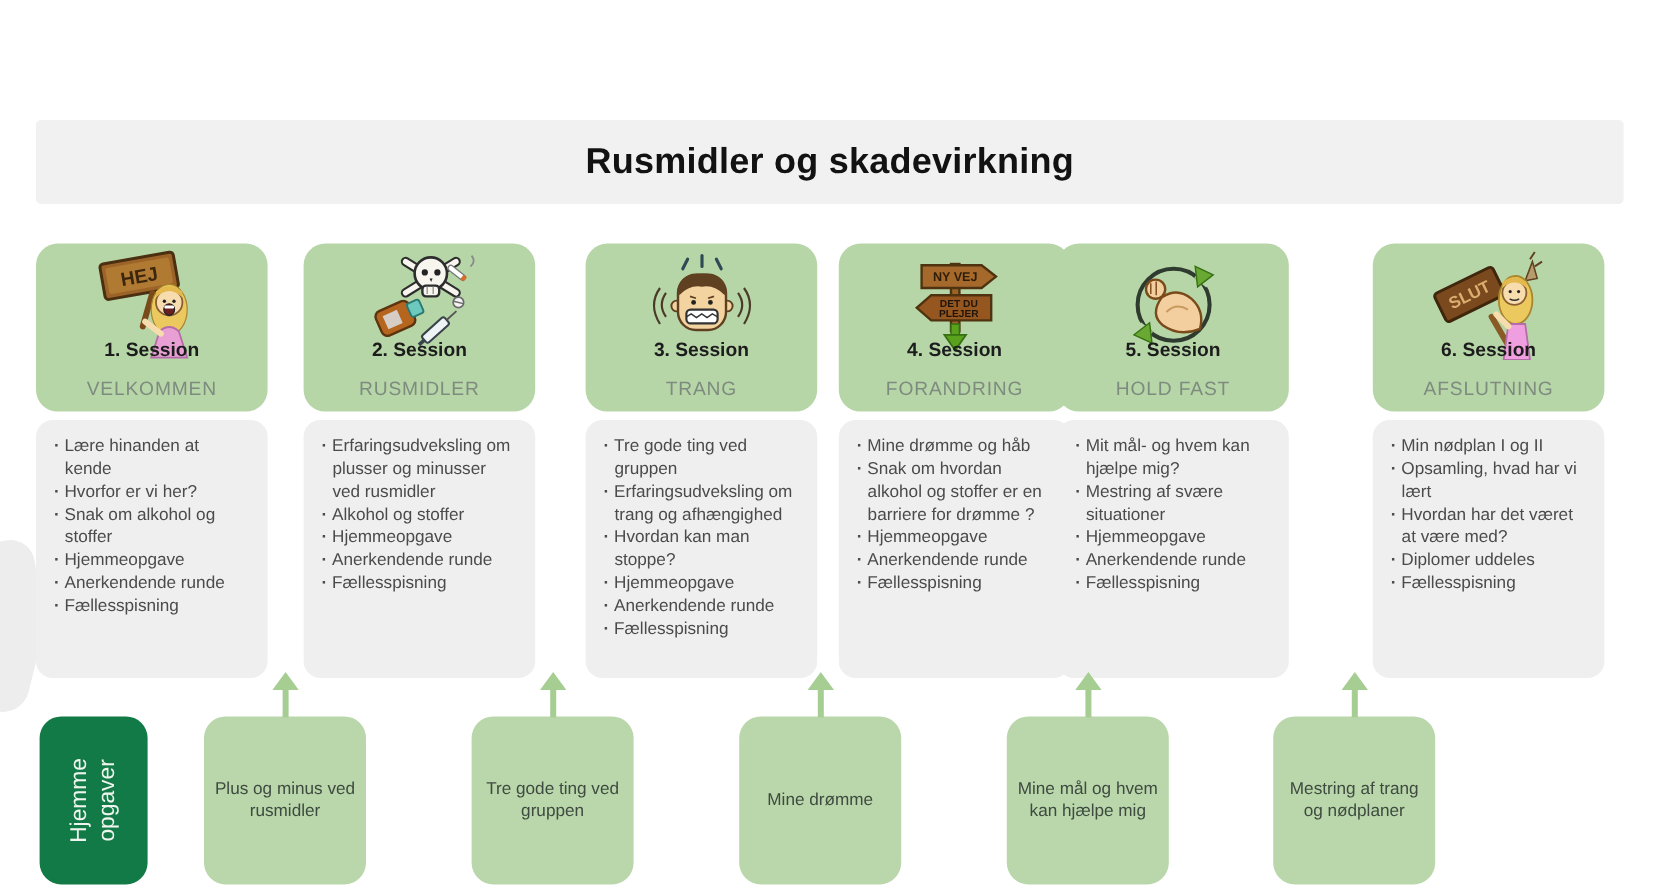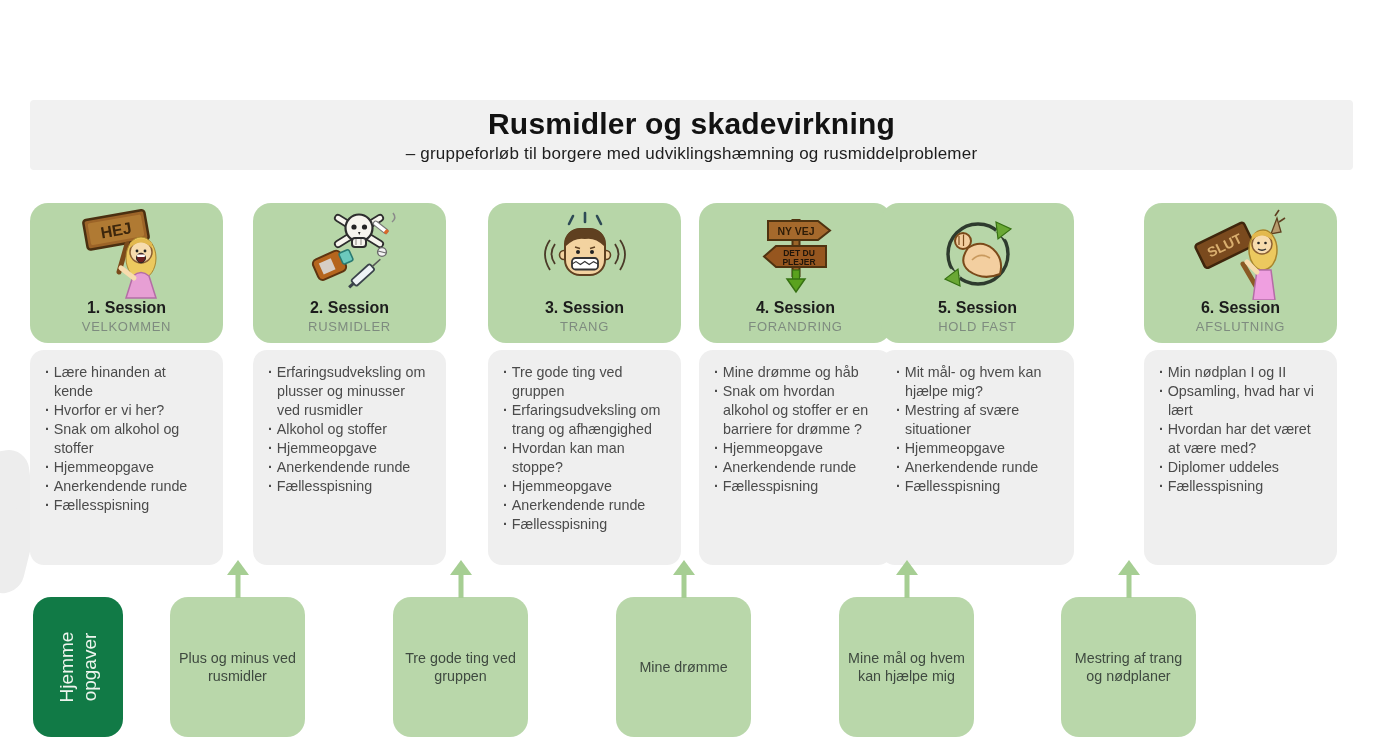--- a/index.html
+++ b/index.html
@@ -15,21 +15,21 @@
           border-radius:4px;display:flex;flex-direction:column;align-items:center;justify-content:center;margin-top:10px;}
   .title{font-size:30px;font-weight:bold;color:#121212;letter-spacing:.2px;}
   .subtitle{font-size:17px;color:#1d1d1d;margin-top:3px;letter-spacing:.2px;}
   
   .col{position:absolute;top:203px;width:193px;}
   .session-card{position:relative;height:140px;background:#b7d6a8;border-radius:18px;
                 display:flex;flex-direction:column;align-items:center;justify-content:flex-end;
                 padding-bottom:9px;box-sizing:border-box;}
   .session-card svg{position:absolute;top:5px;left:50%;transform:translateX(-50%);}
   .session-num{font-size:16px;font-weight:bold;color:#1c1c1c;position:relative;}
-  .session-name{font-size:13px;color:#7e8b7f;letter-spacing:.7px;margin-top:2px;position:relative;}
+  .session-name{font-size:16px;color:#7e8b7f;letter-spacing:.7px;margin-top:14px;position:relative;}
   .topics-card{margin-top:7px;height:215px;background:#efefef;border-radius:14px;
                box-sizing:border-box;padding:13px 16px 8px 15px;}
   .topics-card ul{margin:0;padding:0;list-style:none;}
   .topics-card li{font-size:14.3px;line-height:19px;color:#4b4b4b;padding-left:9px;text-indent:-9px;}
   .topics-card li::before{content:"· ";font-weight:bold;}
   
   .hw-label-card{position:absolute;left:33px;top:597px;width:90px;height:140px;background:#117a46;
                  border-radius:18px;display:flex;align-items:center;justify-content:center;}
   .hw-label{width:130px;text-align:center;transform:rotate(-90deg);color:#eef5ee;
             font-size:19px;line-height:23px;}
@@ -42,21 +42,20 @@
 </head>
 <body>
 
 <div class="canvas">
 
   <div class="blob1"></div>
   <div class="blob2"></div>
 
   <div class="banner">
     <div class="title">Rusmidler og skadevirkning</div>
-    <div class="subtitle">– gruppeforløb til borgere med udviklingshæmning og rusmiddelproblemer</div>
   </div>
 
   <div class="col" style="left:30px">
     <div class="session-card">
       <svg width="100" height="92" viewBox="0 0 100 92">
         <g transform="rotate(-10 38 22)">
           <rect x="8" y="7" width="62" height="30" rx="3" fill="#9c6428" stroke="#4a2f10" stroke-width="2.5"></rect>
           <rect x="12" y="11" width="54" height="22" rx="2" fill="#b07a33"></rect>
           <text x="39" y="28" text-anchor="middle" font-size="16" font-weight="bold" fill="#3c260c">HEJ</text>
         </g>

